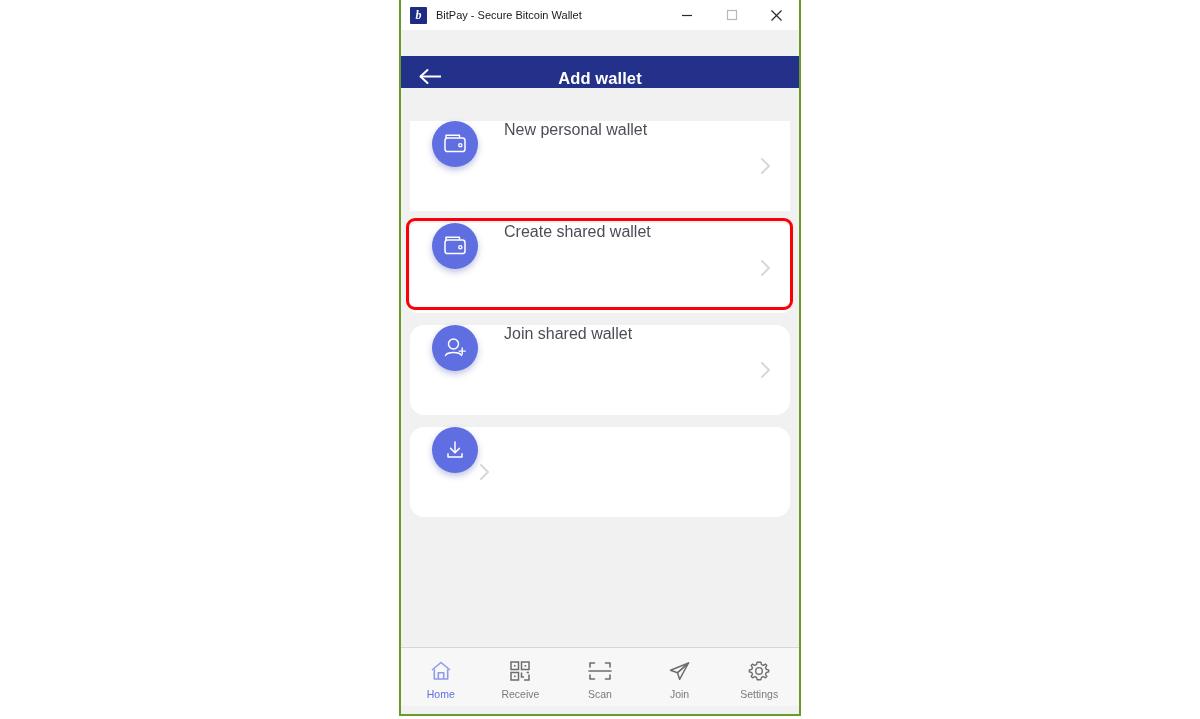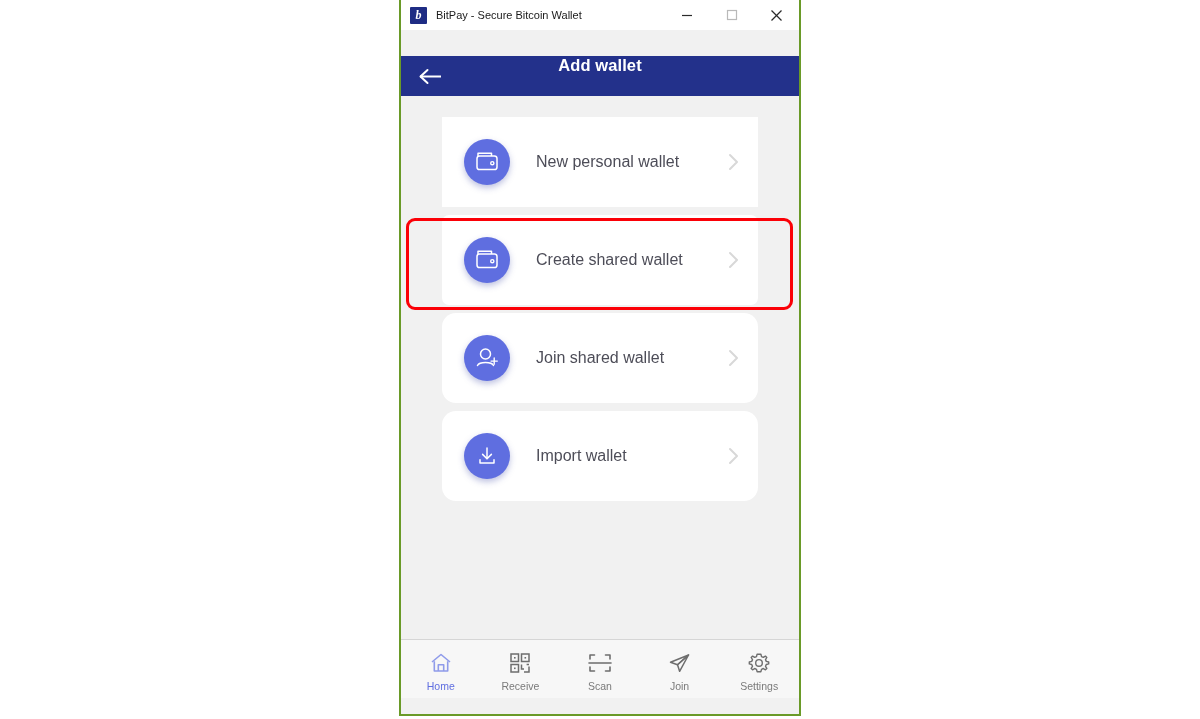--- a/index.html
+++ b/index.html
@@ -61,24 +61,24 @@
     background: transparent;
   }
   .win-btn svg { display: block; }
 
   
   #titlebar-spacer { height: 26px; background: #f1f1f1; }
 
   
   #header {
     position: relative;
-    height: 40px;
+    height: 32px;
     background: #23318b;
     display: flex;
-    align-items: flex-start;
+    align-items: flex-end;
   }
   #back-button {
     position: absolute;
     left: 8px; top: 0;
     width: 42px; height: 44px;
     display: flex; align-items: center; justify-content: center;
   }
   #header-title {
     flex: 1;
     text-align: center;
@@ -90,26 +90,25 @@
 
   
   #content {
     position: relative;
     height: 557px;
     background: #f1f1f1;
     padding-top: 21px;
   }
   .card {
     position: relative;
-    margin: 0 auto;
-    width: 316px;
+    margin: 12px auto;
+    width: 380px;
     background: #ffffff;
     height: 90px;
     display: flex;
-    align-items: center;
     padding-left: 22px;
     padding-right: 18px;
   }
   .card + .card { margin-top: 0px; border-radius: 14px; }
   .card.gap-before { margin-top: 8px; }
   .card.hl { margin-top: 8px; border-radius: 7px; }
 
   .icon-circle {
     width: 46px; height: 46px;
     border-radius: 50%;
@@ -134,21 +133,21 @@
     width: 387px; height: 92px;
     border: 3px solid #fb0007;
     border-radius: 9px;
     pointer-events: none;
     z-index: 5;
   }
 
   
   #bottom-nav {
     position: absolute;
-    left: 0; bottom: 16px;
+    left: 0; bottom: 8px;
     width: 100%;
     height: 59px;
     background: #f7f7f7;
     border-top: 1px solid #d6d6d6;
     display: flex;
   }
   .nav-item {
     flex: 1;
     display: flex;
     flex-direction: column;
@@ -263,21 +262,20 @@
       </div>
 
       <div class="card gap-before">
         <div class="icon-circle">
           <svg width="26" height="24" viewBox="0 0 26 24" aria-hidden="true">
             <line x1="13" y1="4" x2="13" y2="14.5" stroke="#ffffff" stroke-width="1.5" stroke-linecap="round"></line>
             <polyline points="8.6,10.4 13,14.8 17.4,10.4" fill="none" stroke="#ffffff" stroke-width="1.5" stroke-linecap="round" stroke-linejoin="round"></polyline>
             <polyline points="6,15.8 6,19 20,19 20,15.8" fill="none" stroke="#ffffff" stroke-width="1.5" stroke-linecap="round" stroke-linejoin="round"></polyline>
           </svg>
         </div>
-        <div class="card-label">Import wallet</div>
         <div class="chev">
           <svg width="13" height="20" viewBox="0 0 13 20" aria-hidden="true">
             <polyline points="3,3 10,10 3,17" fill="none" stroke="#d8d8d8" stroke-width="2" stroke-linecap="round" stroke-linejoin="round"></polyline>
           </svg>
         </div>
       </div>
 
     </div>
 
     <div id="bottom-nav">

